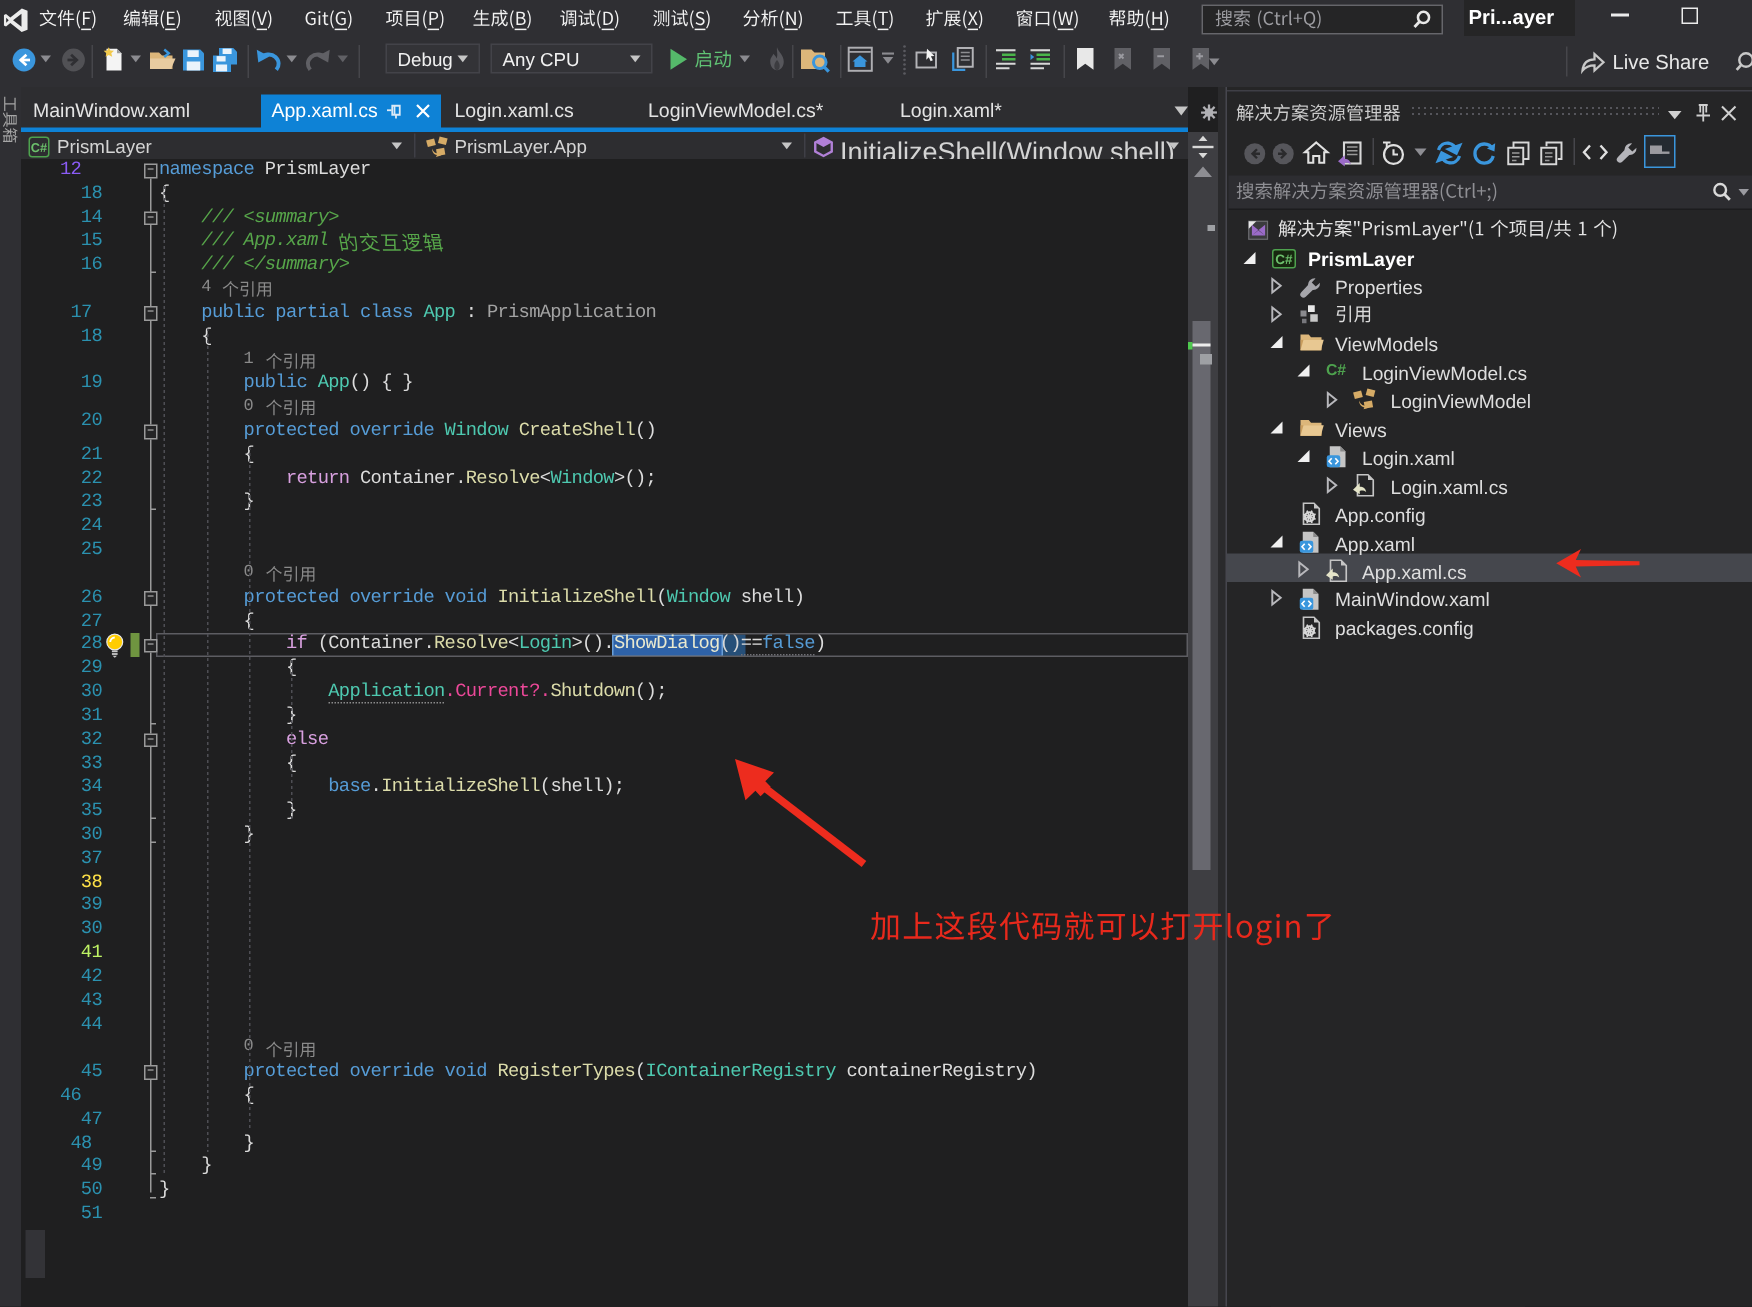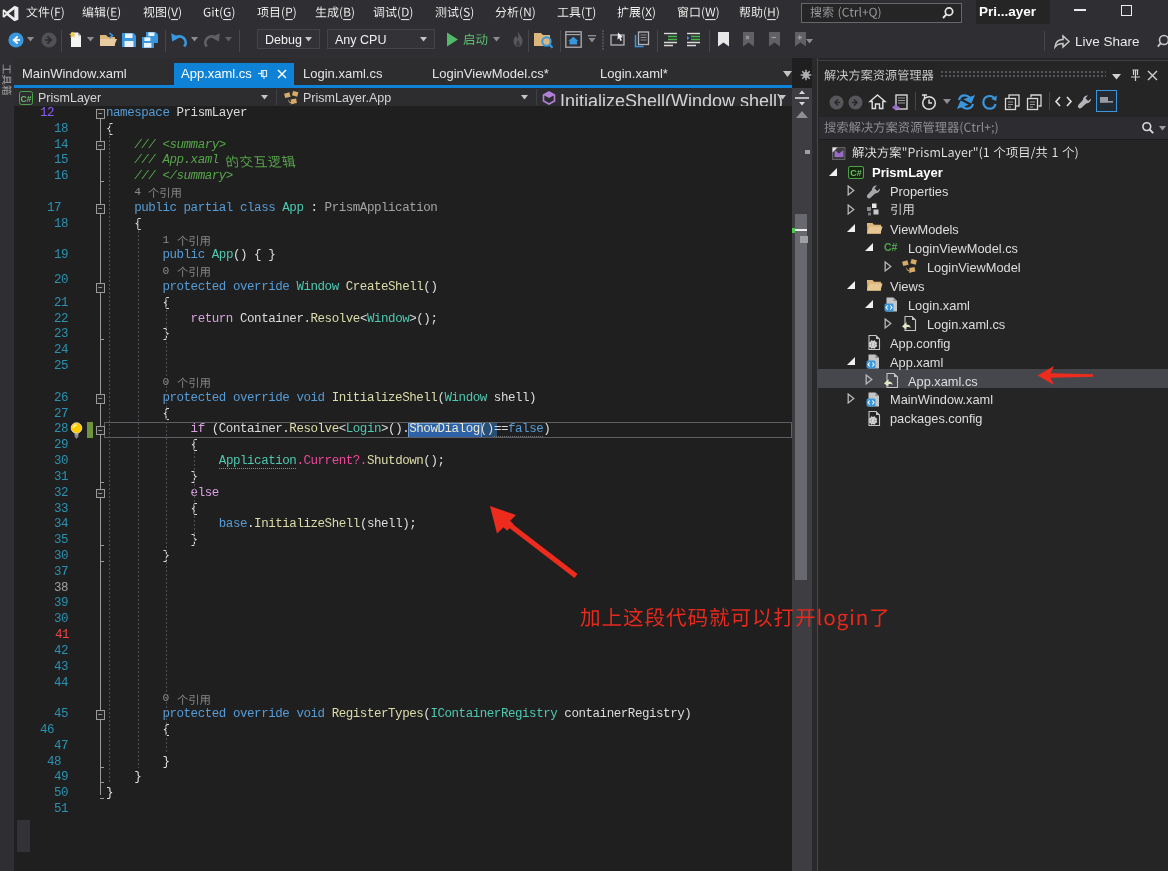--- a/index.html
+++ b/index.html
@@ -418,24 +418,24 @@
 <div class="cl mono" style="left:106px;top:485.68px"><span style="color:#D8A0DF">            else</span></div>
 <div class="cl mono" style="left:40px;top:501.5px;width:28px;text-align:right;color:#2B91AF">33</div>
 <div class="cl mono" style="left:106px;top:501.5px"><span style="color:#DCDCDC">            {</span></div>
 <div class="cl mono" style="left:40px;top:517.32px;width:28px;text-align:right;color:#2B91AF">34</div>
 <div class="cl mono" style="left:106px;top:517.32px"><span style="color:#569CD6">                base</span><span style="color:#DCDCDC">.</span><span style="color:#DCDCAA">InitializeShell</span><span style="color:#DCDCDC">(shell);</span></div>
 <div class="cl mono" style="left:40px;top:533.14px;width:28px;text-align:right;color:#2B91AF">35</div>
 <div class="cl mono" style="left:106px;top:533.14px"><span style="color:#DCDCDC">            }</span></div>
 <div class="cl mono" style="left:40px;top:548.96px;width:28px;text-align:right;color:#2B91AF">30</div>
 <div class="cl mono" style="left:106px;top:548.96px"><span style="color:#DCDCDC">        }</span></div>
 <div class="cl mono" style="left:40px;top:564.78px;width:28px;text-align:right;color:#2B91AF">37</div>
-<div class="cl mono" style="left:40px;top:580.6px;width:28px;text-align:right;color:#a3a3a3">38</div>
+<div class="cl mono" style="left:40px;top:580.6px;width:28px;text-align:right;color:#fde047">38</div>
 <div class="cl mono" style="left:40px;top:596.42px;width:28px;text-align:right;color:#2B91AF">39</div>
 <div class="cl mono" style="left:40px;top:612.24px;width:28px;text-align:right;color:#2B91AF">30</div>
-<div class="cl mono" style="left:55px;top:628.06px;width:28px;text-align:left;color:#ef4444">41</div>
+<div class="cl mono" style="left:40px;top:628.06px;width:28px;text-align:right;color:#bef264">41</div>
 <div class="cl mono" style="left:40px;top:643.88px;width:28px;text-align:right;color:#2B91AF">42</div>
 <div class="cl mono" style="left:40px;top:659.7px;width:28px;text-align:right;color:#2B91AF">43</div>
 <div class="cl mono" style="left:40px;top:675.52px;width:28px;text-align:right;color:#2B91AF">44</div>
 <div class="cl mono" style="left:162.4px;top:691.34px;font-size:11.3px;color:#8a8a8a">0</div>
 <div class="cl mono" style="left:40px;top:707.16px;width:28px;text-align:right;color:#2B91AF">45</div>
 <div class="cl mono" style="left:106px;top:707.16px"><span style="color:#569CD6">        protected override void </span><span style="color:#DCDCAA">RegisterTypes</span><span style="color:#DCDCDC">(</span><span style="color:#4EC9B0">IContainerRegistry</span><span style="color:#DCDCDC"> containerRegistry)</span></div>
 <div class="cl mono" style="left:40px;top:722.98px;width:28px;color:#2B91AF">46</div>
 <div class="cl mono" style="left:106px;top:722.98px"><span style="color:#DCDCDC">        {</span></div>
 <div class="cl mono" style="left:40px;top:738.8px;width:28px;text-align:right;color:#2B91AF">47</div>
 <div class="cl mono" style="left:40px;top:754.62px;width:28px;text-align:center;color:#2B91AF">48</div>

